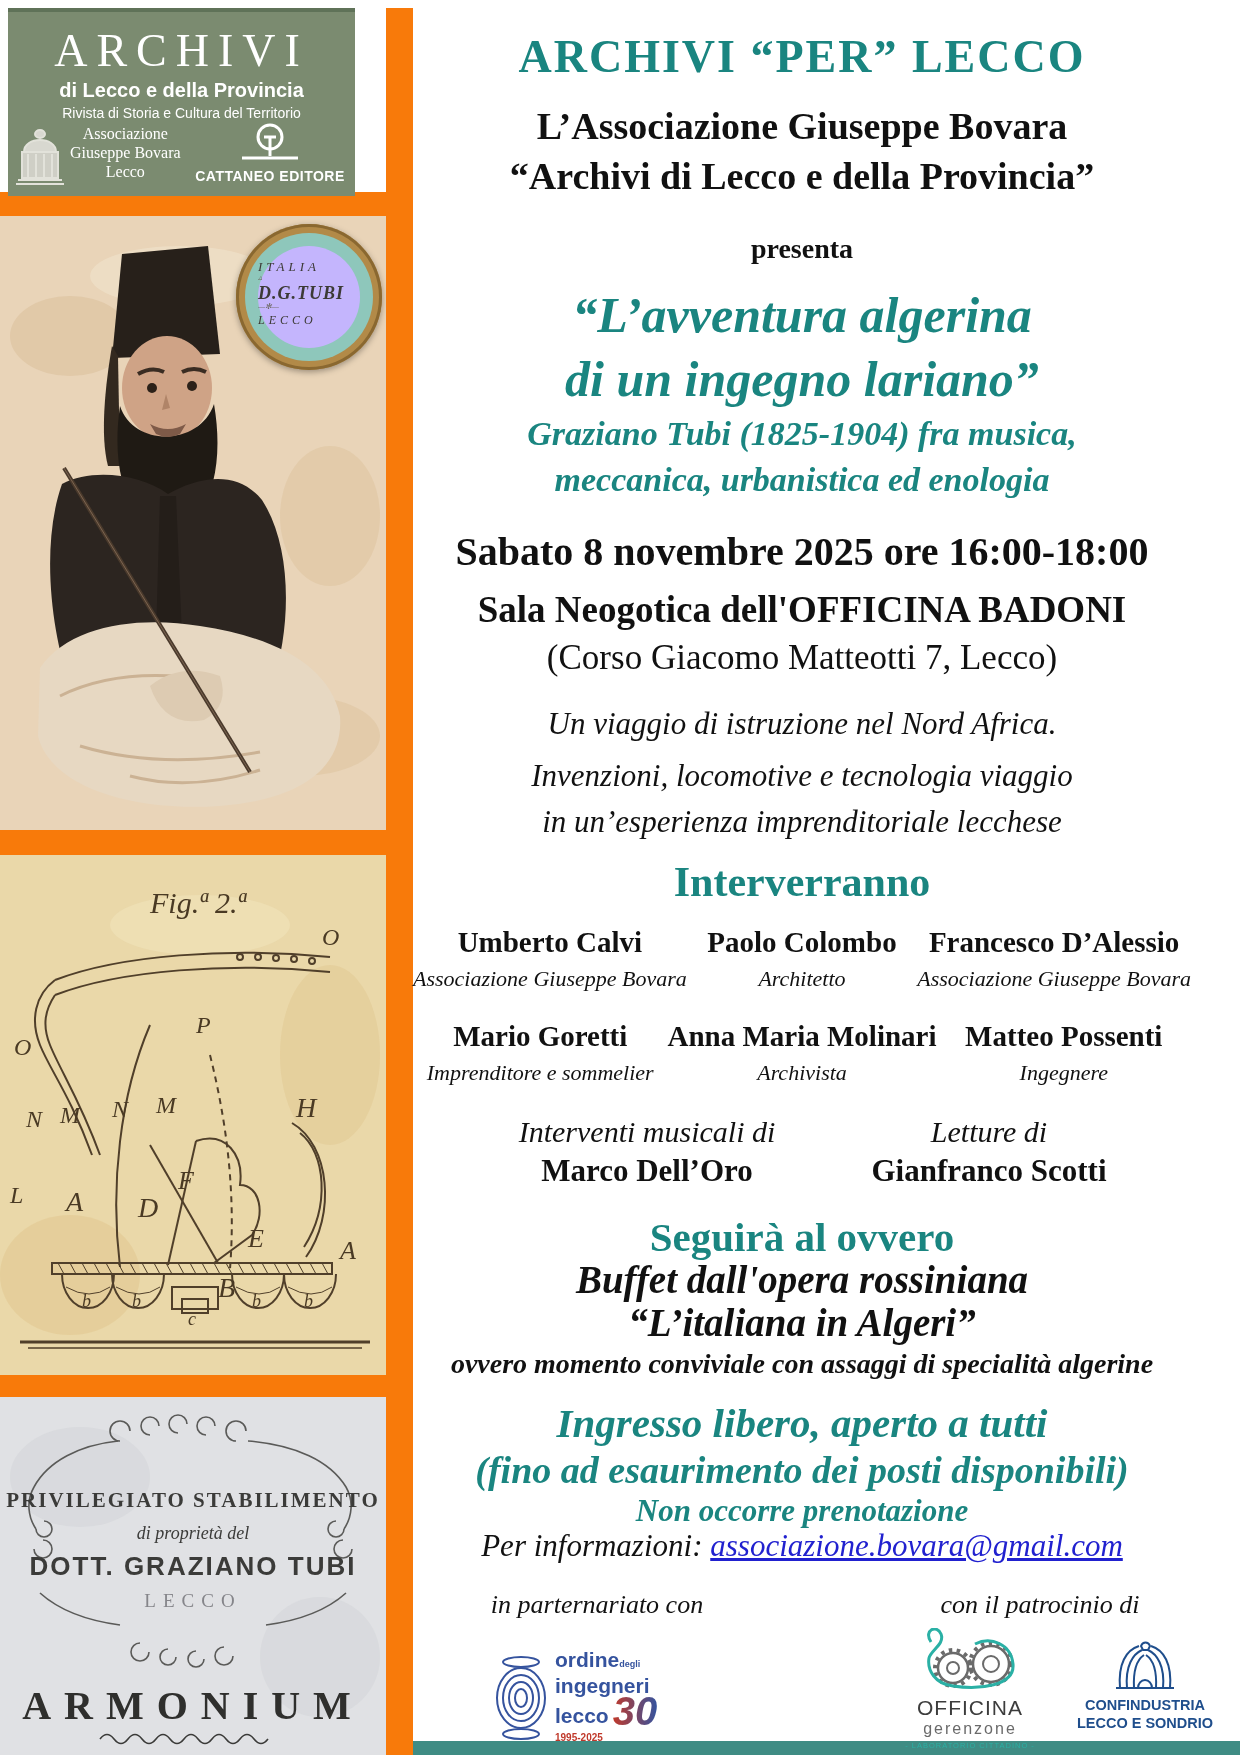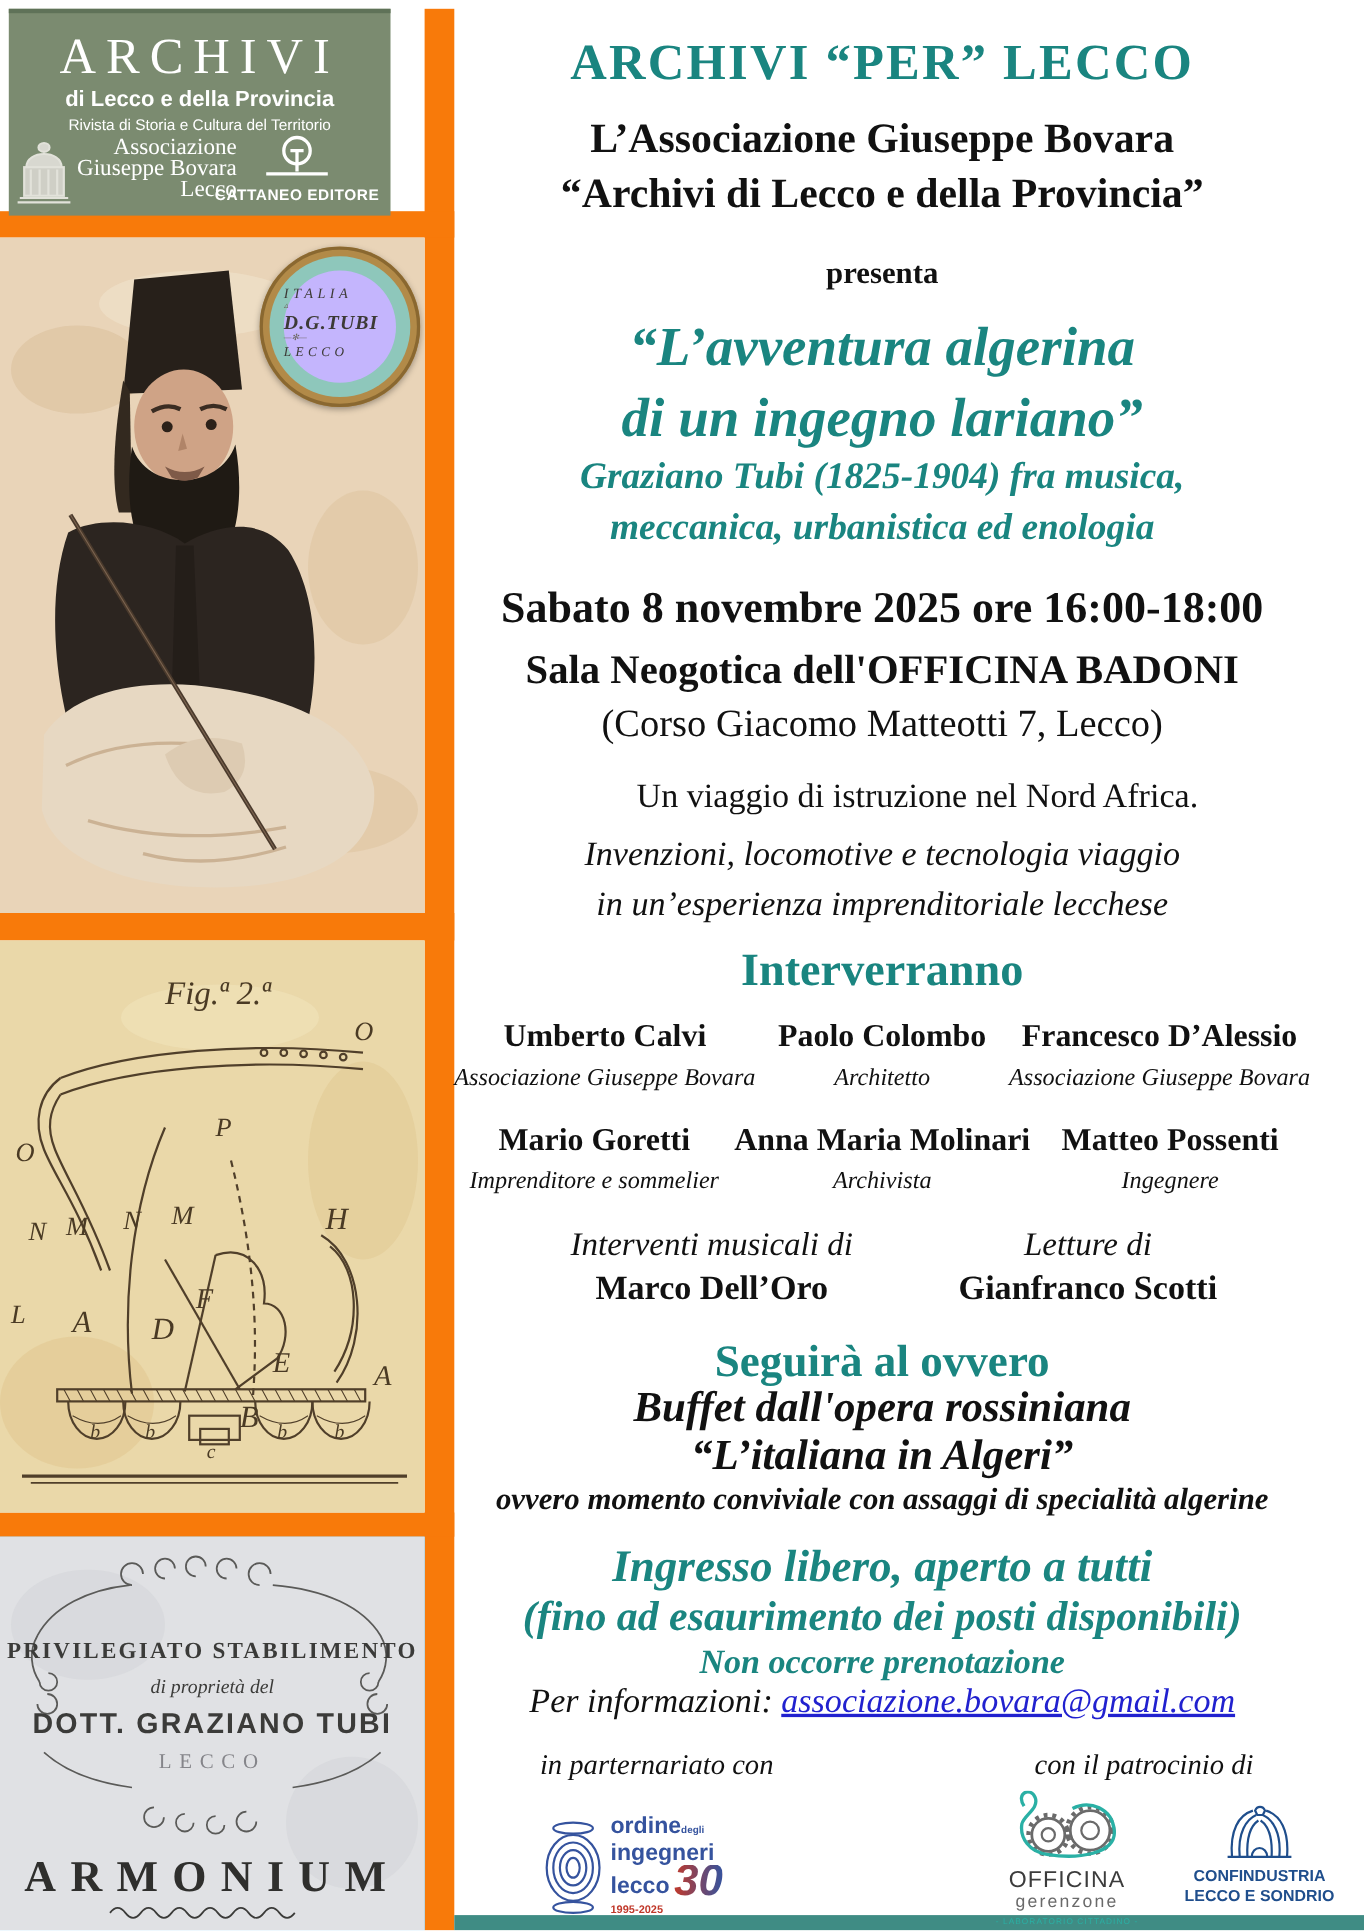--- a/index.html
+++ b/index.html
@@ -12,52 +12,52 @@
   .hbar.b2{top:830px;height:25px;}
   .hbar.b3{top:1375px;height:22px;}
   .bottombar{position:absolute;left:413px;top:1741px;width:827px;height:14px;background:#3f8c84;}
   
   .ghead{position:absolute;left:8px;top:8px;width:347px;height:184px;background:#7b8b70;
          border-top:4px solid #5f7258;color:#fff;text-align:center;}
   .ghead .t1{font-size:46px;letter-spacing:9px;margin-top:12px;font-family:"Liberation Serif",serif;}
   .ghead .t2{font-family:"Liberation Sans",sans-serif;font-weight:bold;font-size:20px;margin-top:2px;}
   .ghead .t3{font-family:"Liberation Sans",sans-serif;font-size:14px;margin-top:3px;}
   .ghead .row{position:absolute;left:0;bottom:8px;width:100%;height:66px;}
-  .ghead .bovara{position:absolute;left:62px;top:2px;text-align:right;font-size:21px;line-height:19px;}
+  .ghead .bovara{position:absolute;left:62px;top:2px;text-align:center;font-size:16px;line-height:19px;}
   .ghead .cat{position:absolute;right:10px;top:0;width:150px;text-align:center;}
   .ghead .cat .txt{font-family:"Liberation Sans",sans-serif;font-weight:bold;font-size:14px;letter-spacing:.5px;}
   
   .photo{position:absolute;left:0;top:216px;width:386px;height:614px;background:#e9d5ba;overflow:hidden;}
   .seal{position:absolute;left:236px;top:8px;width:146px;height:146px;border-radius:50%;
         background:#b28a48;box-shadow:inset 0 0 0 3px #8a6830, 0 2px 6px rgba(0,0,0,.35);}
   .seal .ring{position:absolute;left:9px;top:9px;right:9px;bottom:9px;border-radius:50%;background:#8ec7bb;}
   .seal .core{position:absolute;left:22px;top:22px;right:22px;bottom:22px;border-radius:50%;background:#c4b5fd;
               color:#3c3a36;font-style:italic;}
   .seal .s1{font-size:13px;letter-spacing:4px;margin-top:13px;}
   .seal .orn{font-size:8px;line-height:6px;color:#6b675f;}
   .seal .s2{font-size:18px;font-weight:bold;letter-spacing:1px;margin-top:2px;}
   .seal .s3{font-size:12px;letter-spacing:4px;margin-top:3px;}
   .drawing{position:absolute;left:0;top:855px;width:386px;height:520px;background:#ead8a9;}
-  .armon{position:absolute;left:0;top:1397px;width:386px;height:358px;background:#7dd3fc;}
+  .armon{position:absolute;left:0;top:1397px;width:386px;height:358px;background:#c2410c;}
   
   .main{position:absolute;left:413px;top:0;width:778px;height:1755px;}
   .blk{position:absolute;left:0;width:100%;text-align:center;white-space:nowrap;}
   .teal{color:#1a8580;}
   .kicker{top:30px;font-size:46px;font-weight:bold;letter-spacing:2px;}
   .org1{top:104px;font-size:38px;font-weight:bold;}
   .org2{top:154px;font-size:38px;font-weight:bold;}
   .presenta{top:233px;font-size:28px;font-weight:bold;}
   .title1{top:286px;font-size:50px;font-weight:bold;font-style:italic;}
   .title2{top:350px;font-size:50px;font-weight:bold;font-style:italic;}
   .sub1{top:415px;font-size:34px;font-weight:bold;font-style:italic;}
   .sub2{top:461px;font-size:34px;font-weight:bold;font-style:italic;}
   .dtime{top:528px;font-size:40px;font-weight:bold;}
   .venue{top:588px;font-size:37px;font-weight:bold;}
   .addr{top:638px;font-size:35px;}
-  .desc1{top:706px;font-size:31px;margin-left:32px;}
+  .desc1{top:706px;font-size:31px;font-style:italic;}
   .desc2{top:758px;font-size:31px;font-style:italic;}
   .desc3{top:804px;font-size:31px;font-style:italic;}
   .interv{top:858px;font-size:42px;font-weight:bold;}
   .spkrow{position:absolute;left:0;width:100%;display:flex;}
   .spkrow.r1{top:926px;}
   .spkrow.r2{top:1020px;}
   .spk{flex:1;text-align:center;white-space:nowrap;}
   .spk .nm{font-size:29px;font-weight:bold;}
   .spk .rl{font-size:22px;margin-top:7px;font-style:italic;}
   .musiclbl{position:absolute;top:1115px;left:84px;width:300px;text-align:center;font-size:30px;font-style:italic;white-space:nowrap;}

